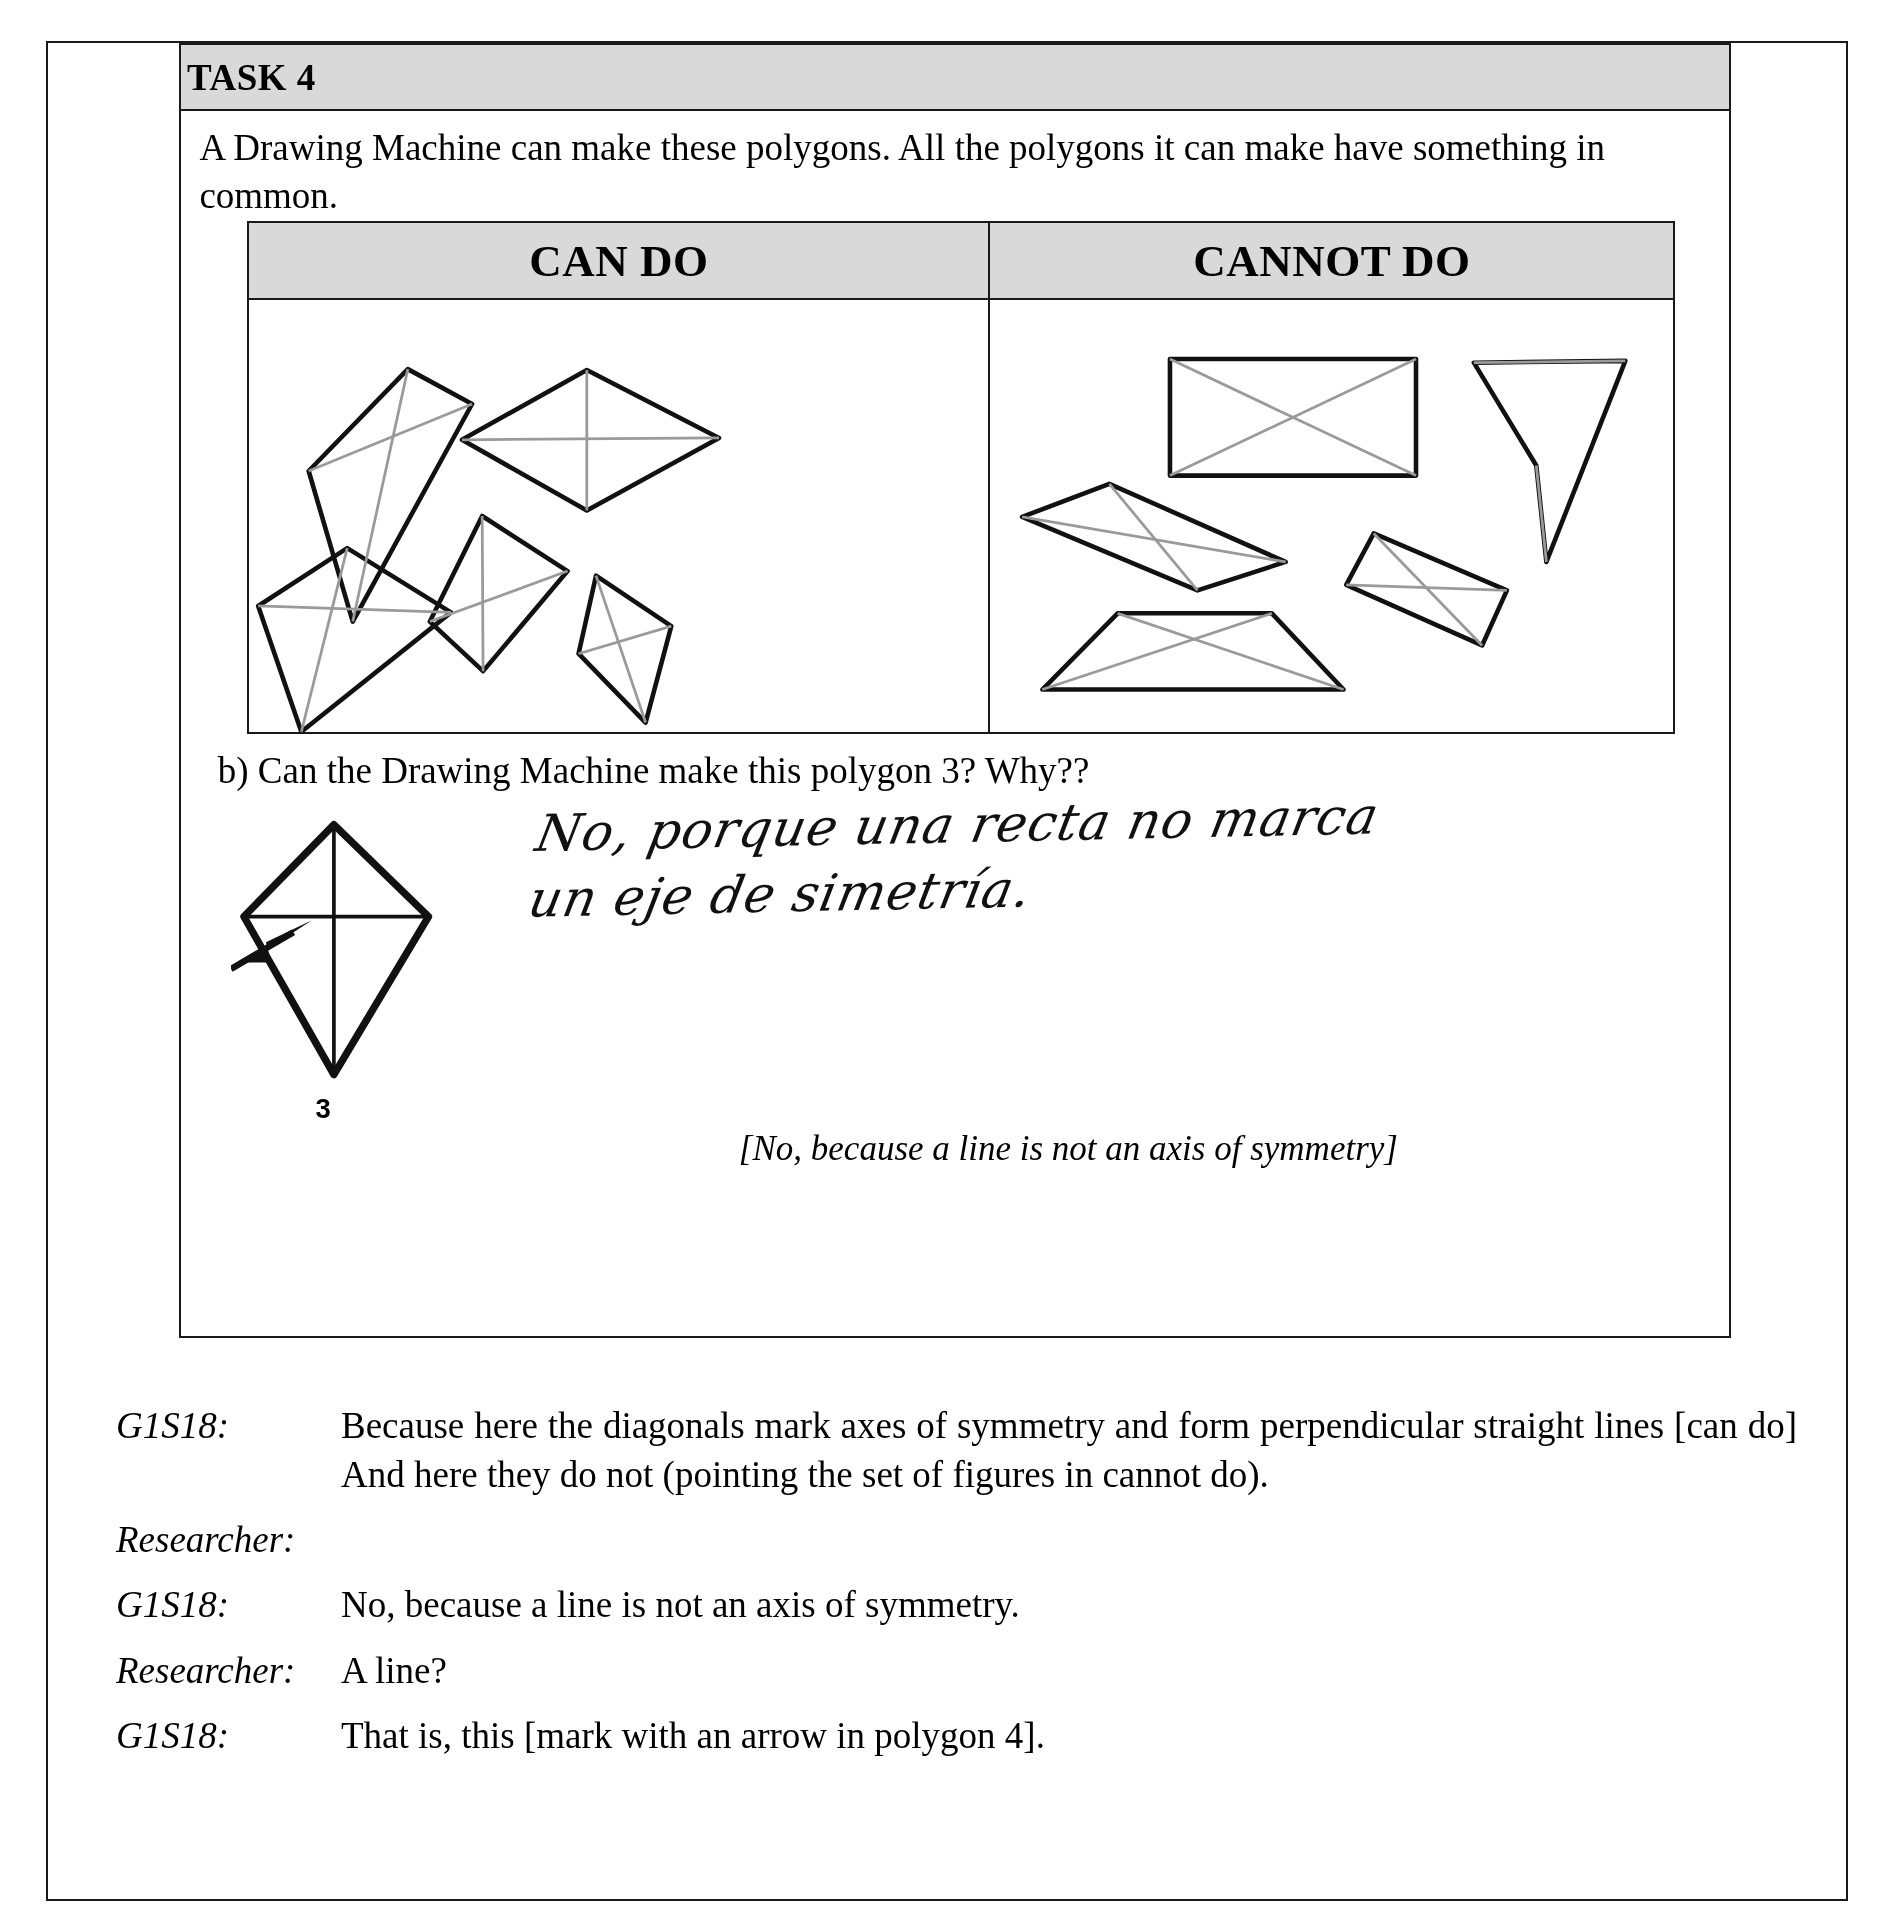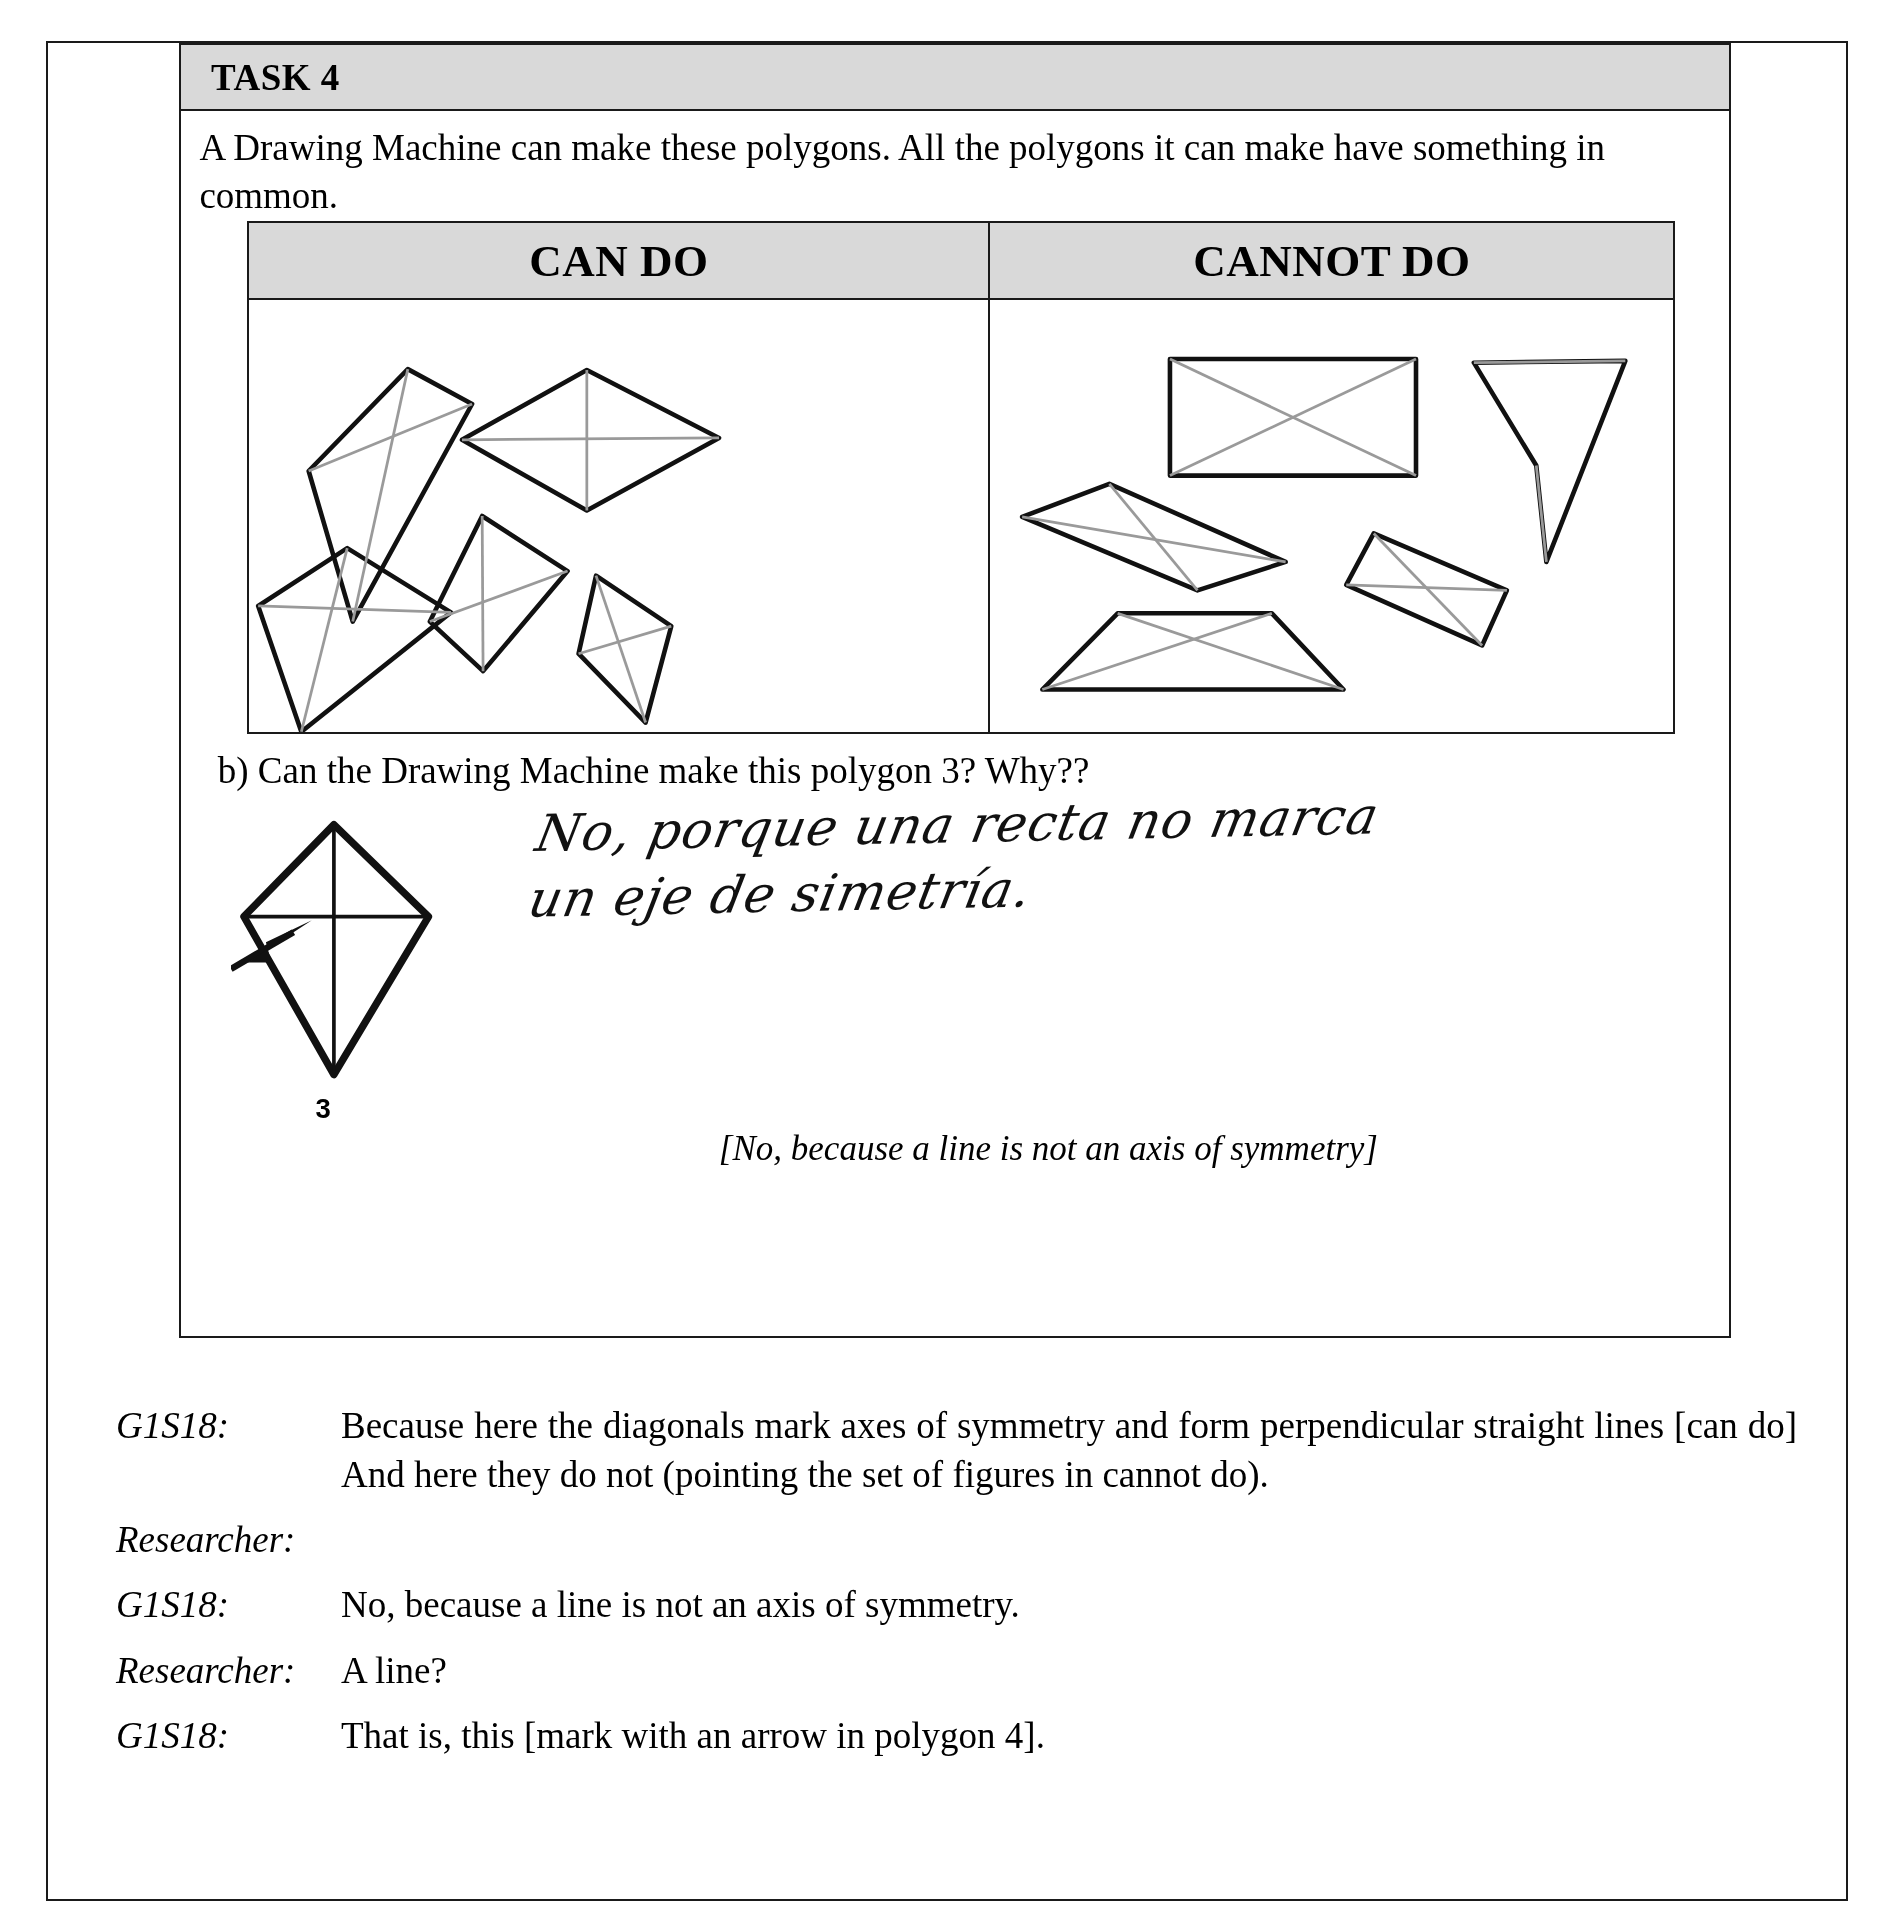--- a/index.html
+++ b/index.html
@@ -39,21 +39,21 @@
     background: #ffffff;
   }
 
   .task-header {
     height: 66px;
     background: #d9d9d9;
     border-bottom: 2.8px solid #1a1a1a;
     box-sizing: border-box;
     display: flex;
     align-items: center;
-    padding-left: 30px;
+    padding-left: 6px;
   }
   .task-header-title {
     font-size: 37px;
     font-weight: bold;
     letter-spacing: 0.5px;
   }
 
   .task-body {
     padding: 13px 18.4px 0 18.4px;
     box-sizing: border-box;
@@ -152,21 +152,21 @@
     letter-spacing: 0.9px;
     color: #111111;
     transform: skewX(-12deg) rotate(-1.2deg);
     transform-origin: left top;
   }
   .handwriting .hw-line { display: block; white-space: nowrap; }
   .hw-line.second { padding-left: 5.5px; }
 
   .translation {
     position: absolute;
-    left: 206px;
+    left: 226px;
     bottom: 9.2px;
     width: 1286px;
     text-align: center;
     font-size: 35px;
     font-style: italic;
   }
 
   
   .dialogue {
     position: absolute;

